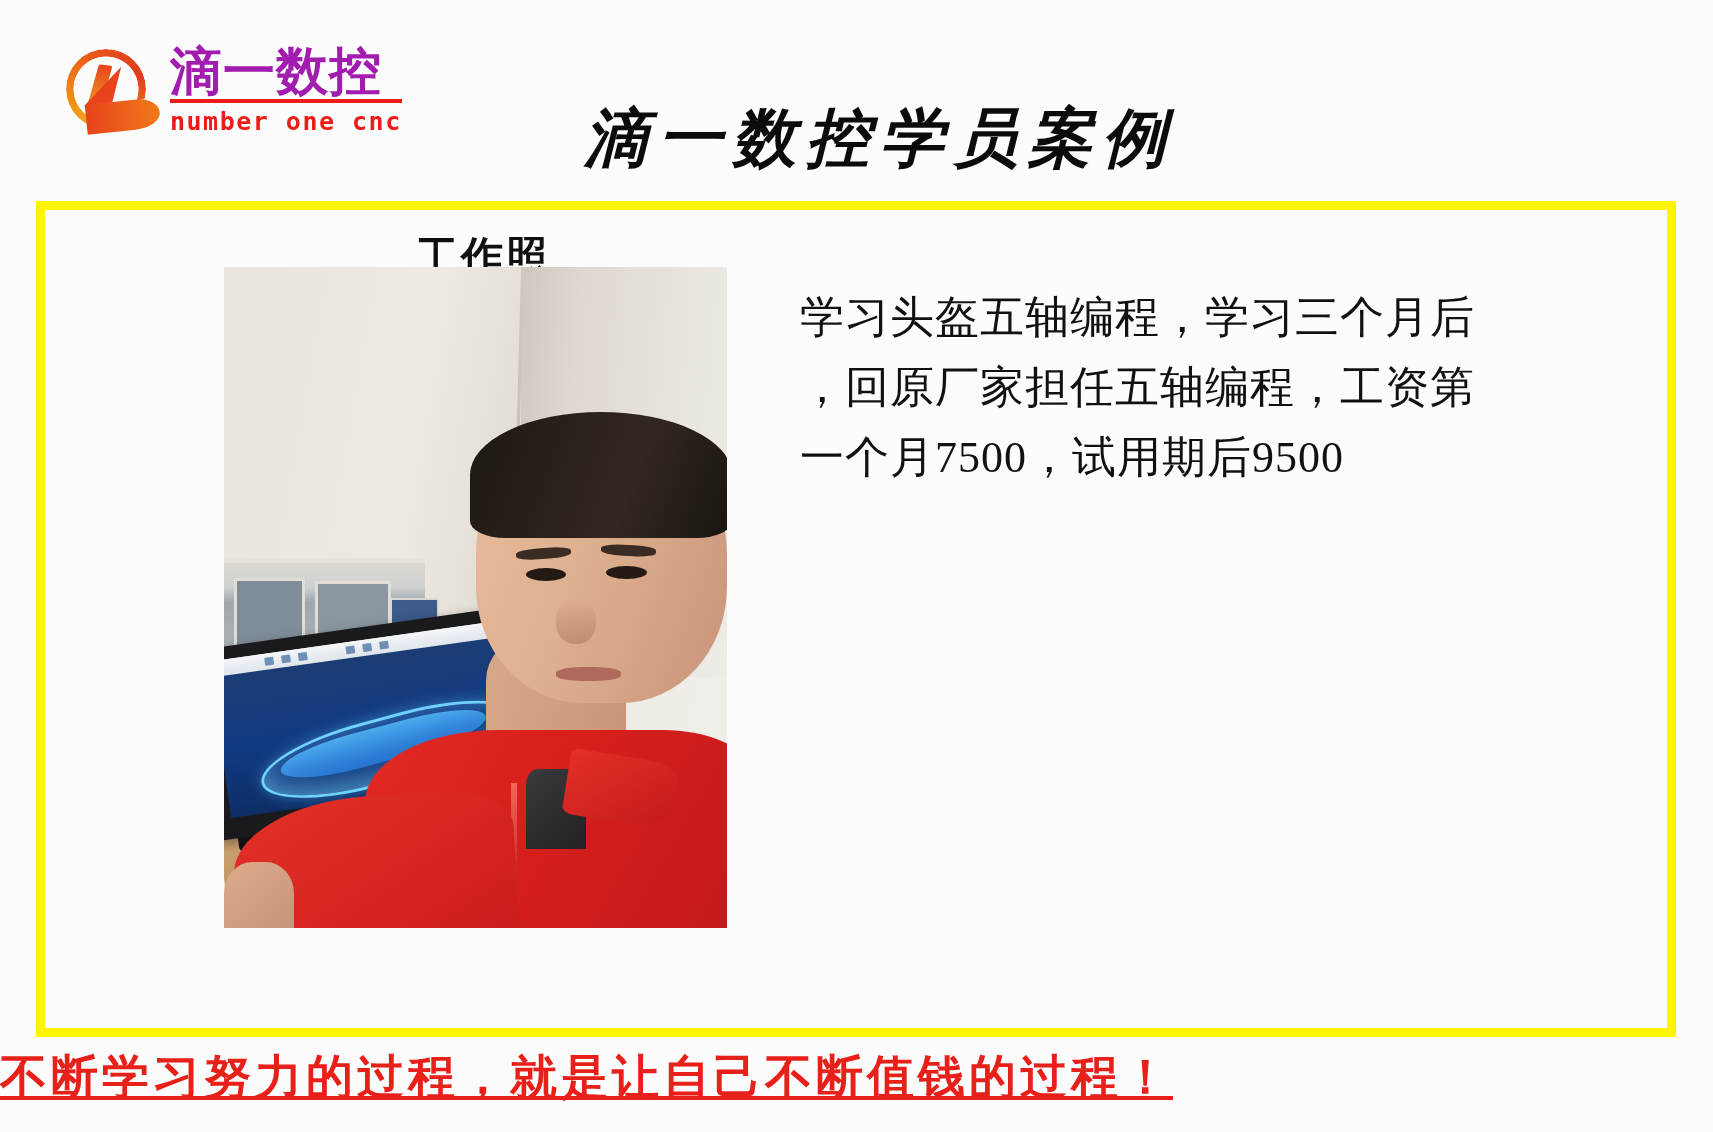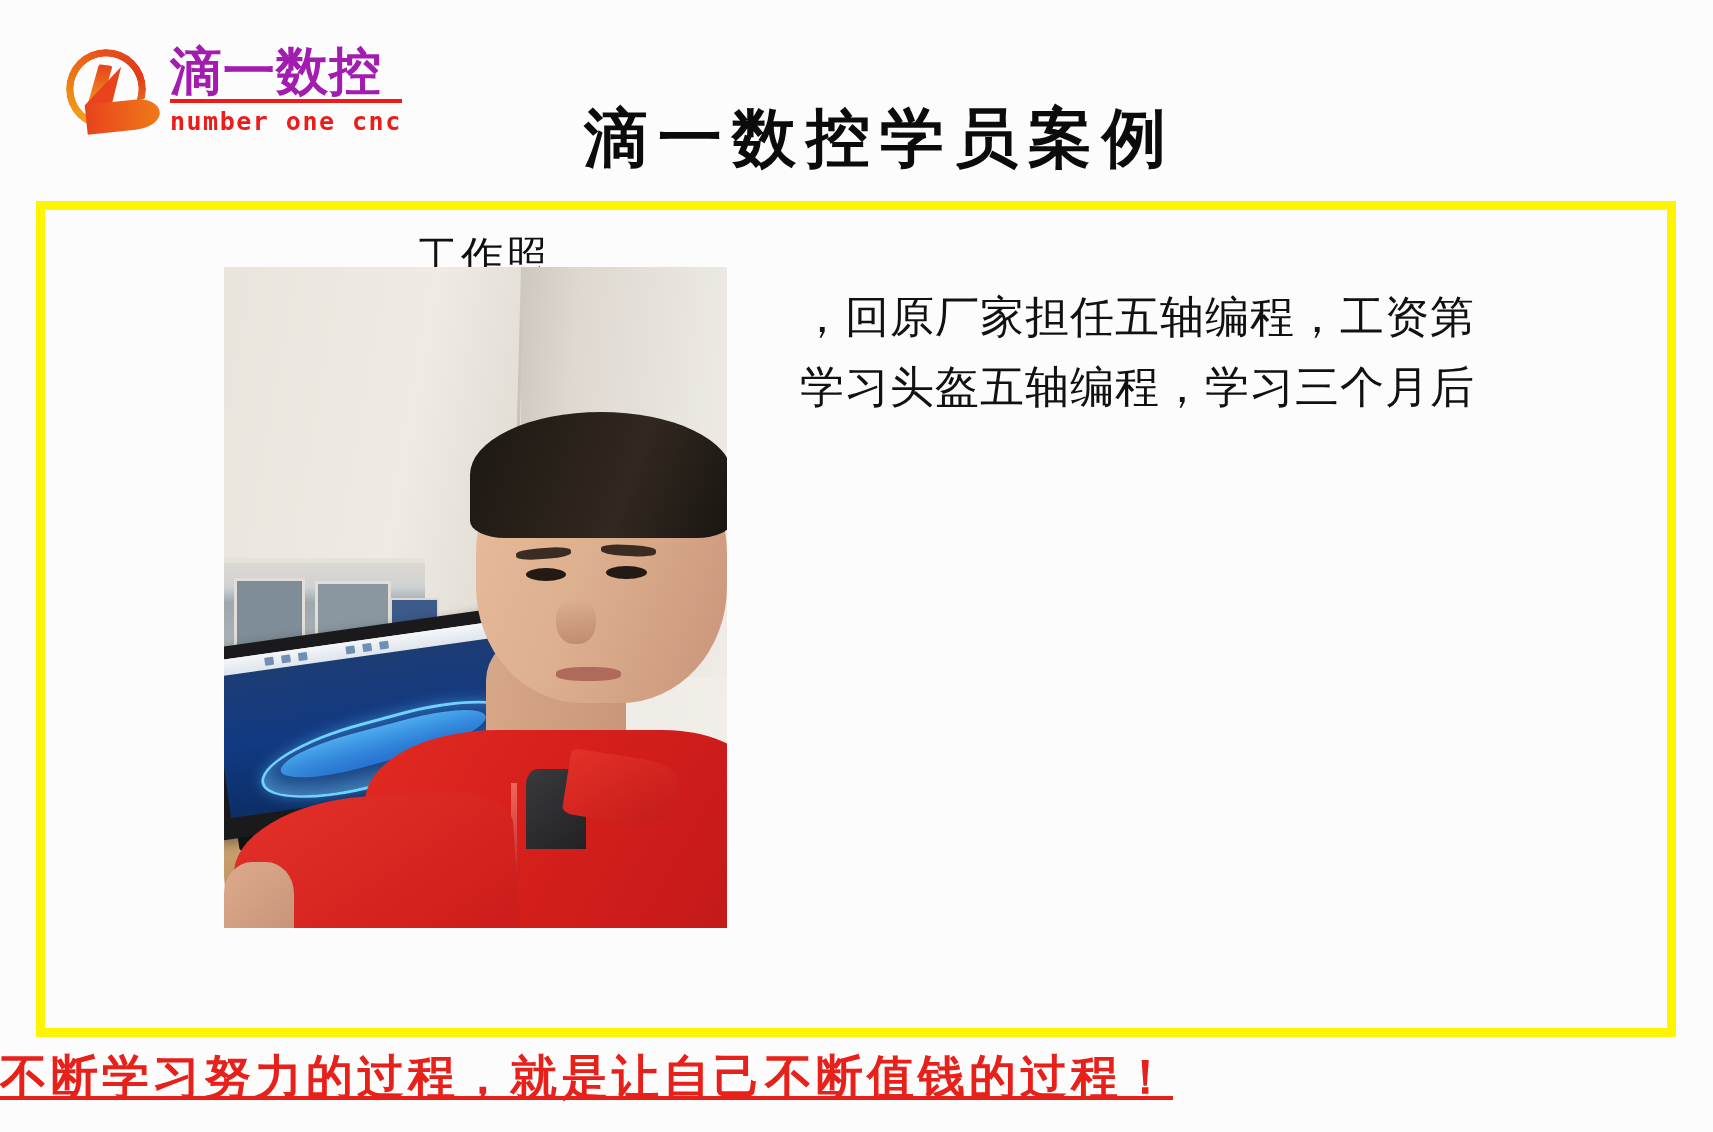--- a/index.html
+++ b/index.html
@@ -119,41 +119,42 @@
     left: 430px;
     top: 104px;
     width: 900px;
     text-align: center;
     font-family: "Liberation Serif", "DejaVu Serif", serif;
     font-weight: 700;
     font-size: 64px;
     line-height: 1.1;
     letter-spacing: 10px;
     color: #0b0b0b;
+    font-style: italic;
   }
 
   
   .yellow-frame {
     position: absolute;
     left: 36px;
     top: 201px;
     width: 1640px;
     height: 836px;
     border: 9px solid #fff500;
     box-sizing: border-box;
     background: #fdfcfd;
   }
 
   
   .photo-caption {
     position: absolute;
     left: 416px;
     top: 229px;
     font-family: "Liberation Serif", "DejaVu Serif", serif;
-    font-weight: 400;
+    font-weight: 700;
     font-size: 42px;
     letter-spacing: 3px;
     color: #101010;
     text-align: right;
   }
 
   
   .photo {
     position: absolute;
     left: 224px;
@@ -443,19 +444,20 @@
     <div class="ph ph-hair"></div>
     <div class="ph ph-brow-l"></div>
     <div class="ph ph-brow-r"></div>
     <div class="ph ph-eye-l"></div>
     <div class="ph ph-eye-r"></div>
     <div class="ph ph-nose"></div>
     <div class="ph ph-mouth"></div>
   </div>
 
   <div class="body-text">
+    <div class="line">学习头盔五轴编程，学习三个月后</div>
     <div class="line">，回原厂家担任五轴编程，工资第</div>
-    <div class="line">学习头盔五轴编程，学习三个月后</div>
+    <div class="line">一个月7500，试用期后9500</div>
   </div>
 
   <div class="footer-caption">不断学习努力的过程，就是让自己不断值钱的过程！</div>
 
 </div>
 
 </body></html>

